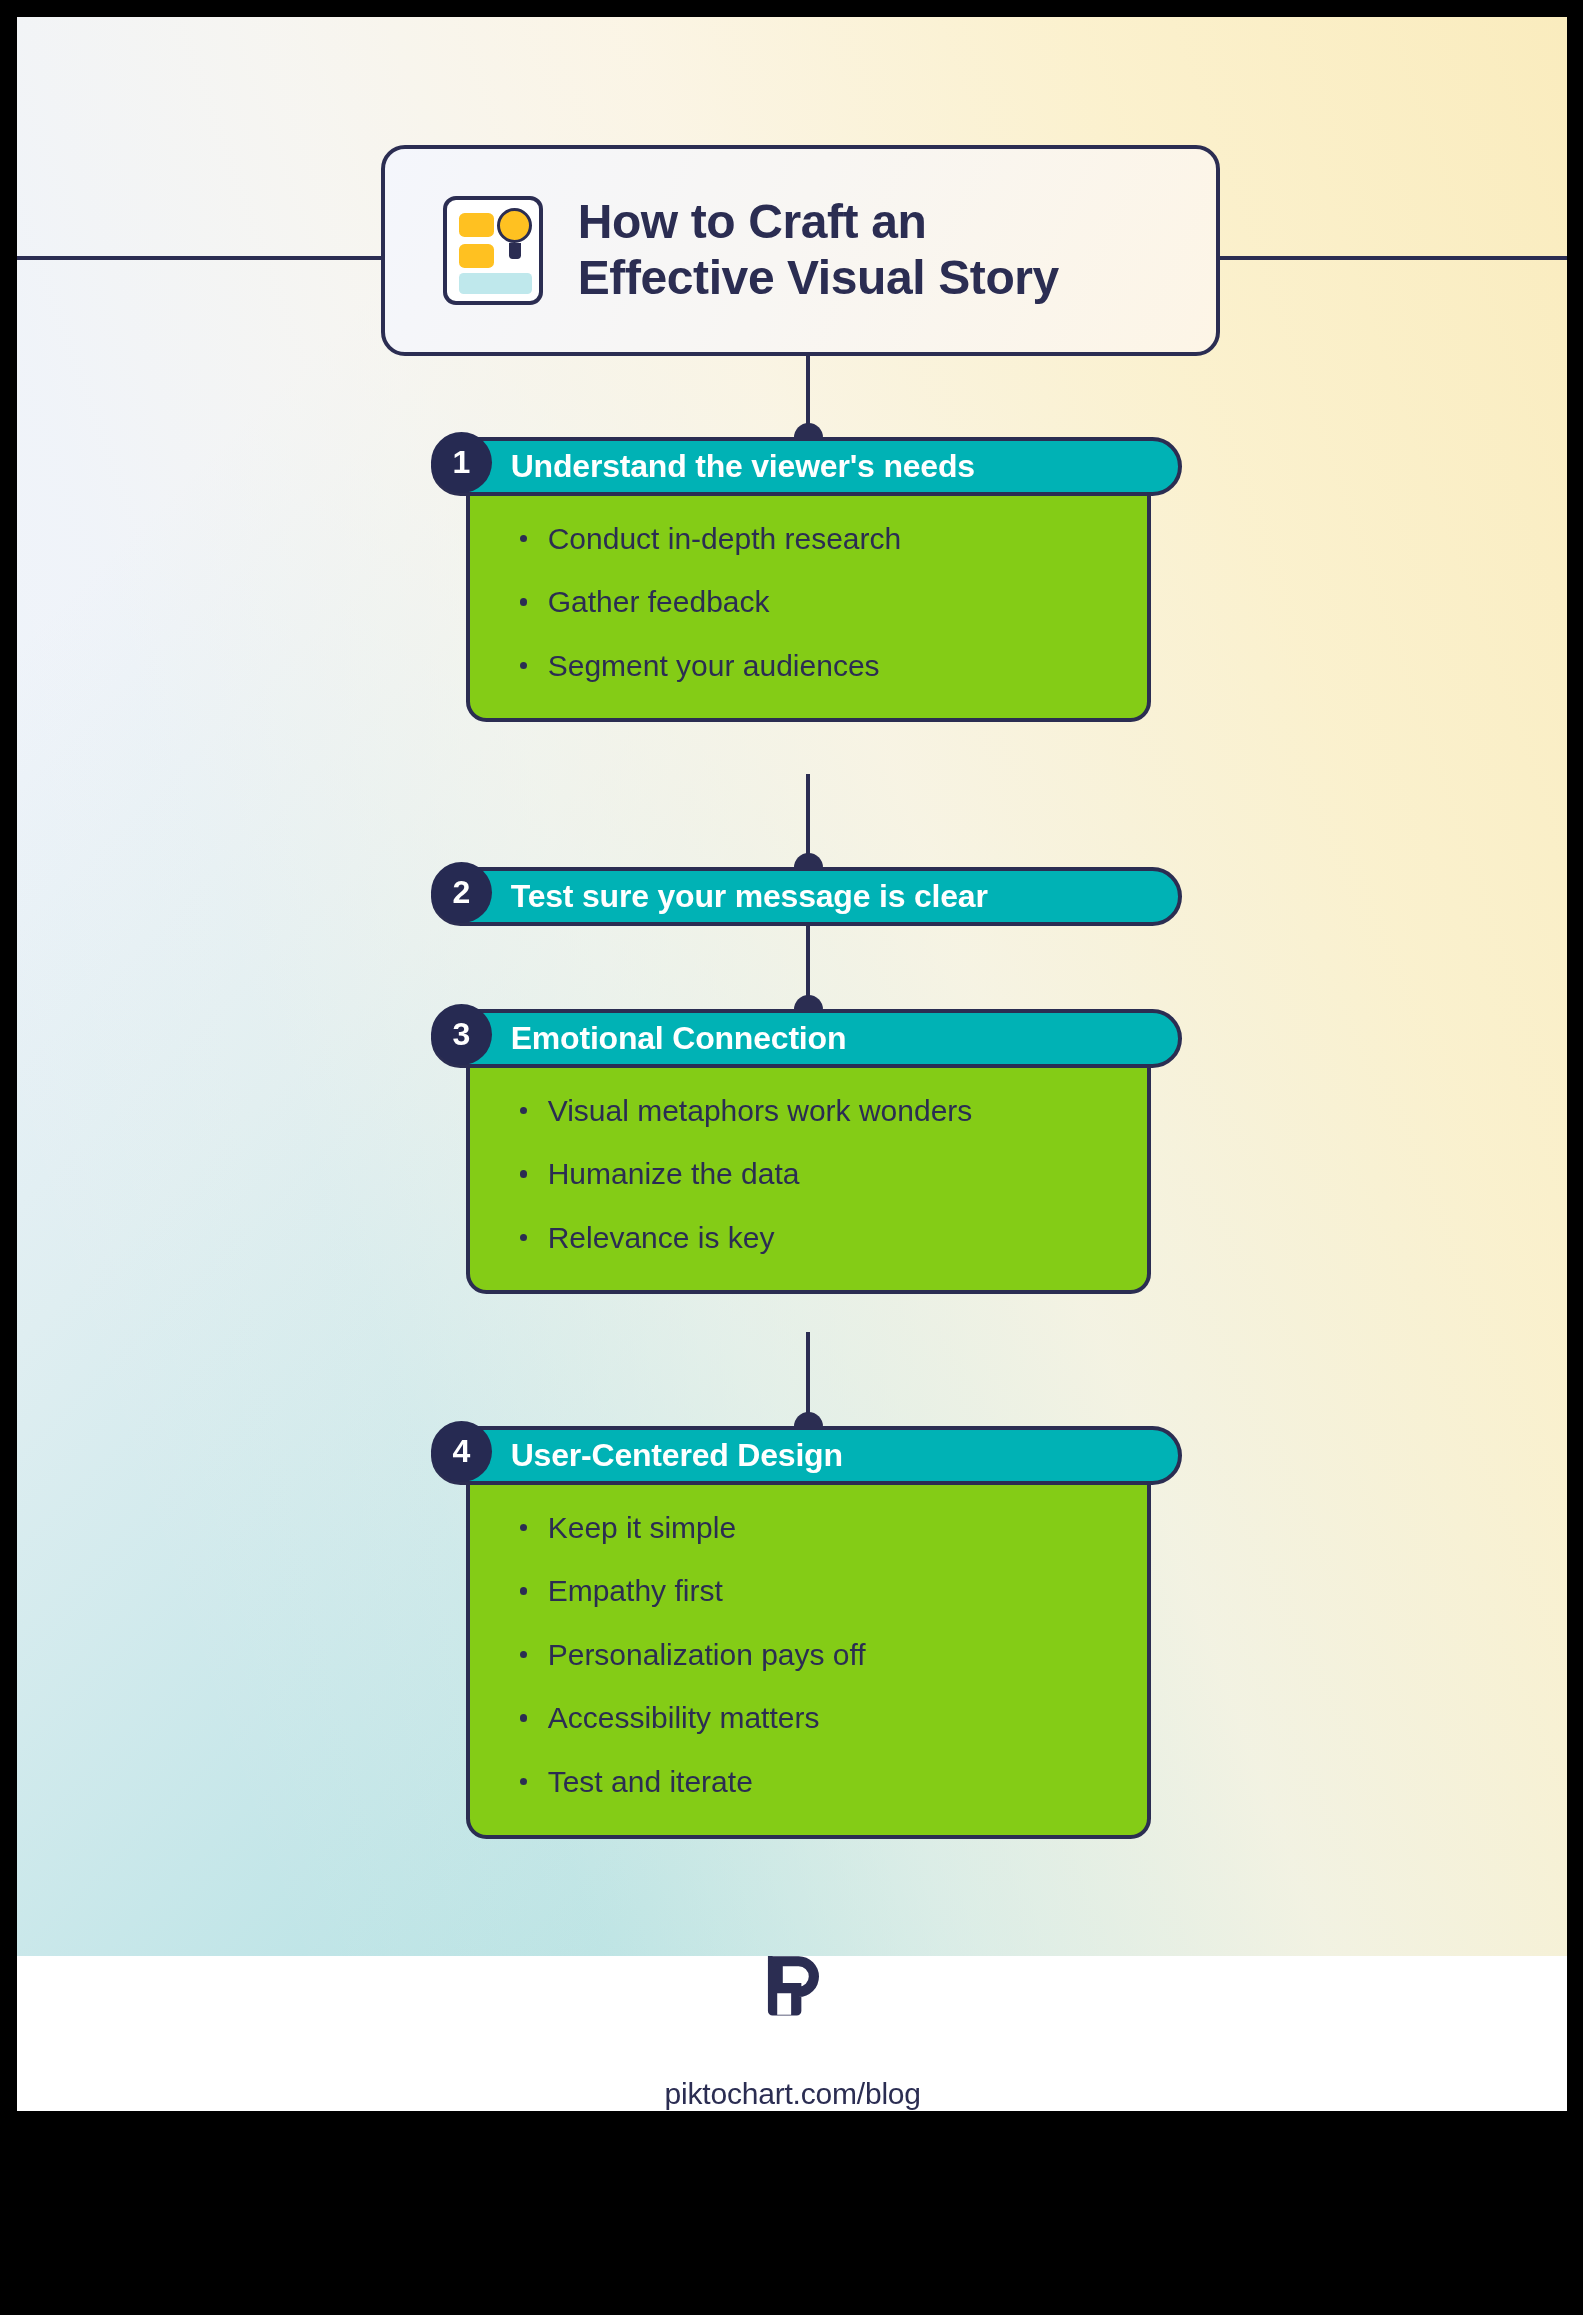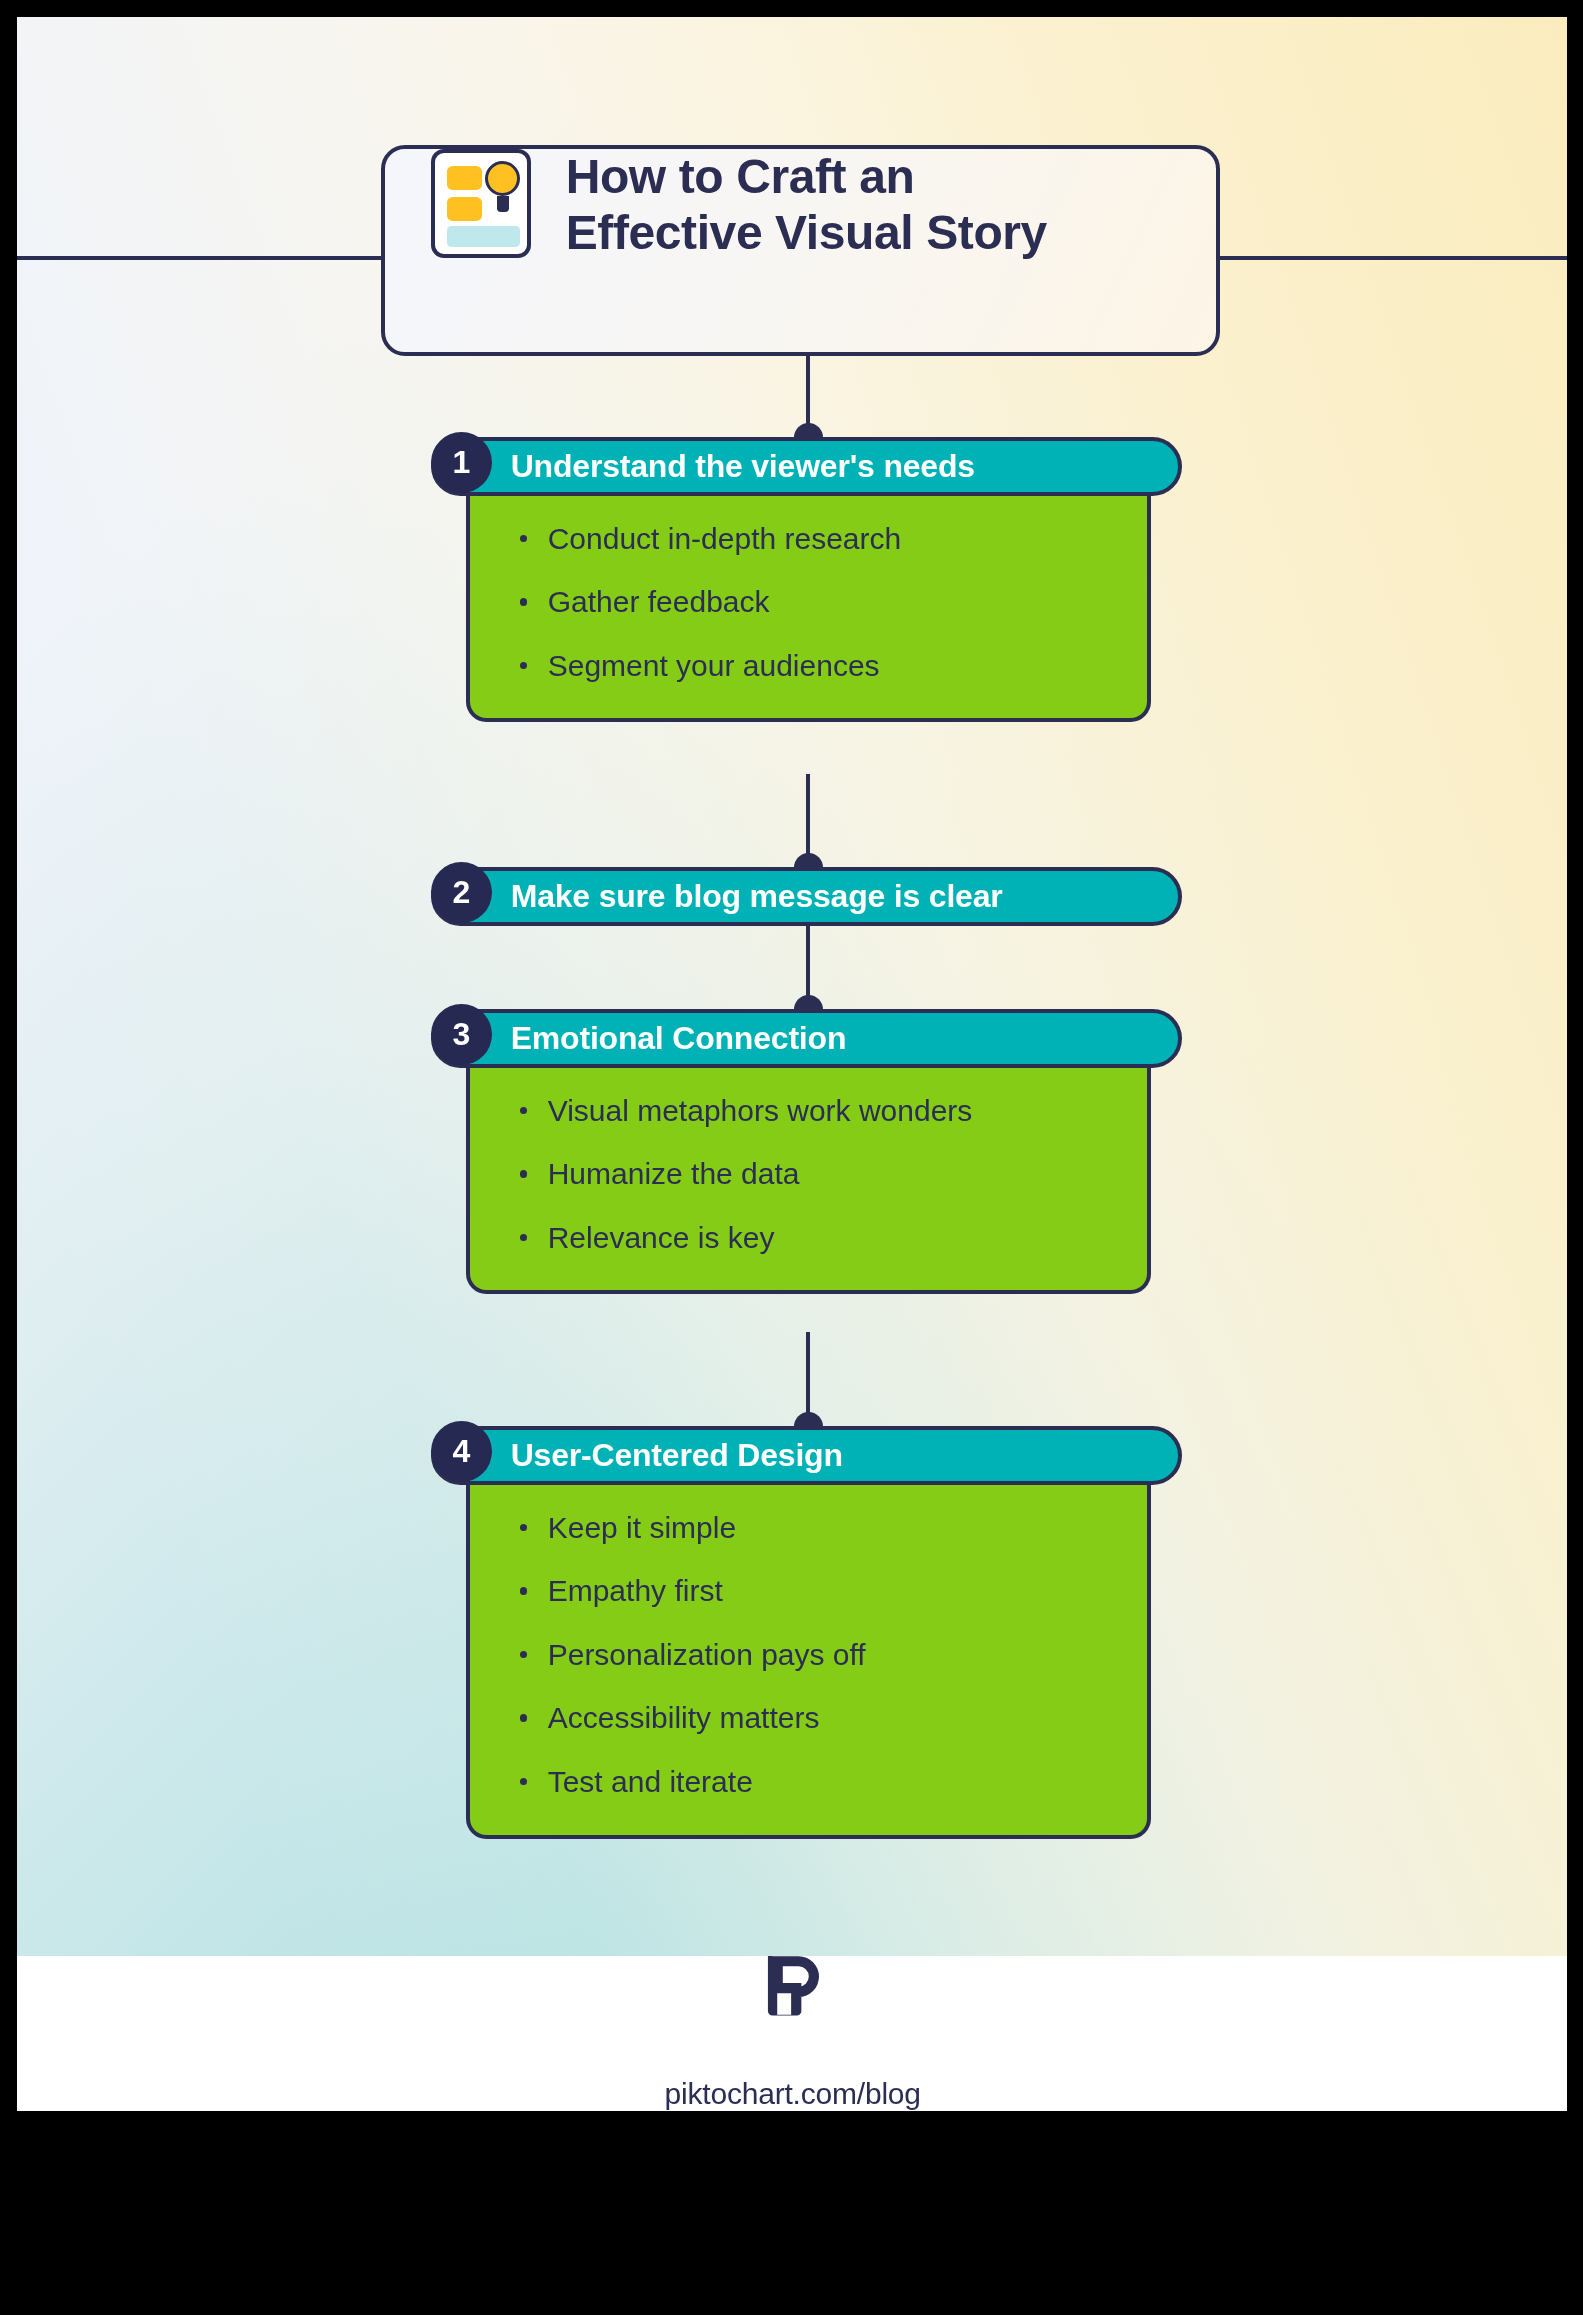--- a/index.html
+++ b/index.html
@@ -69,21 +69,22 @@
     position: absolute;
     left: 364px;
     top: 128px;
     width: 839px;
     height: 211px;
     box-sizing: border-box;
     border: 4.6px solid #2b2d52;
     border-radius: 24px;
     background: linear-gradient(115deg, #f4f6fc 0%, #f8f6f3 48%, #fdf5e6 100%);
     display: flex;
-    padding-left: 46px;
+    align-items: center;
+    padding-left: 58px;
     z-index: 5;
   }
   #title-icon {
     width: 100px;
     height: 109px;
     box-sizing: border-box;
     border: 4.6px solid #2b2d52;
     border-radius: 13px;
     background: #ffffff;
     position: relative;
@@ -286,21 +287,21 @@
         <li>Conduct in-depth research</li>
         <li>Gather feedback</li>
         <li>Segment your audiences</li>
       </ul>
     </div>
   </div>
 
   <div class="step" style="left:414px; top:850px;">
     <div class="step-head">
       <div class="step-badge">2</div>
-      <div class="step-title">Make sure blog message is clear</div>
+      <div class="step-title">Test sure your message is clear</div>
     </div>
   </div>
 
   <div class="step" style="left:414px; top:992px;">
     <div class="step-head">
       <div class="step-badge">3</div>
       <div class="step-title">Emotional Connection</div>
     </div>
     <div class="step-body">
       <ul>

